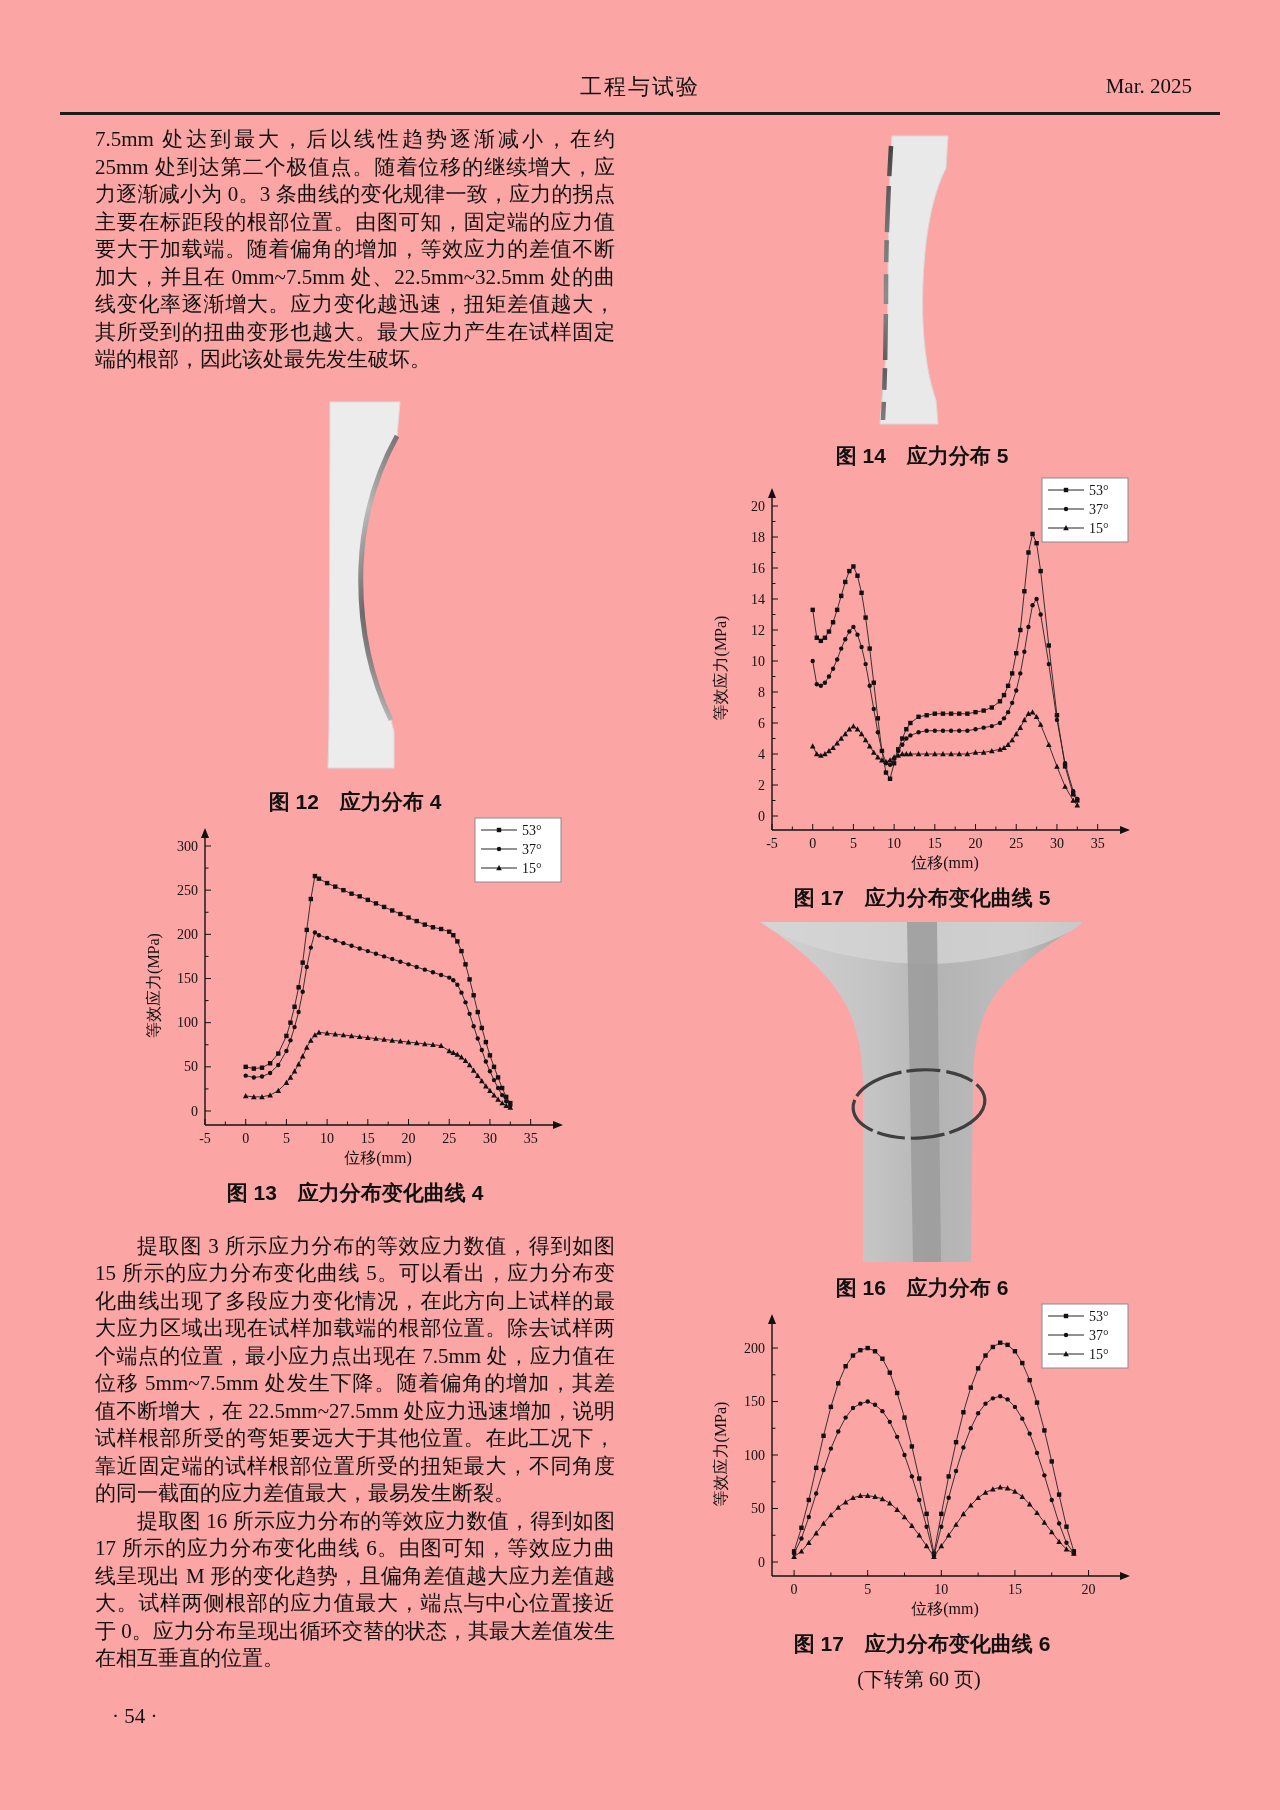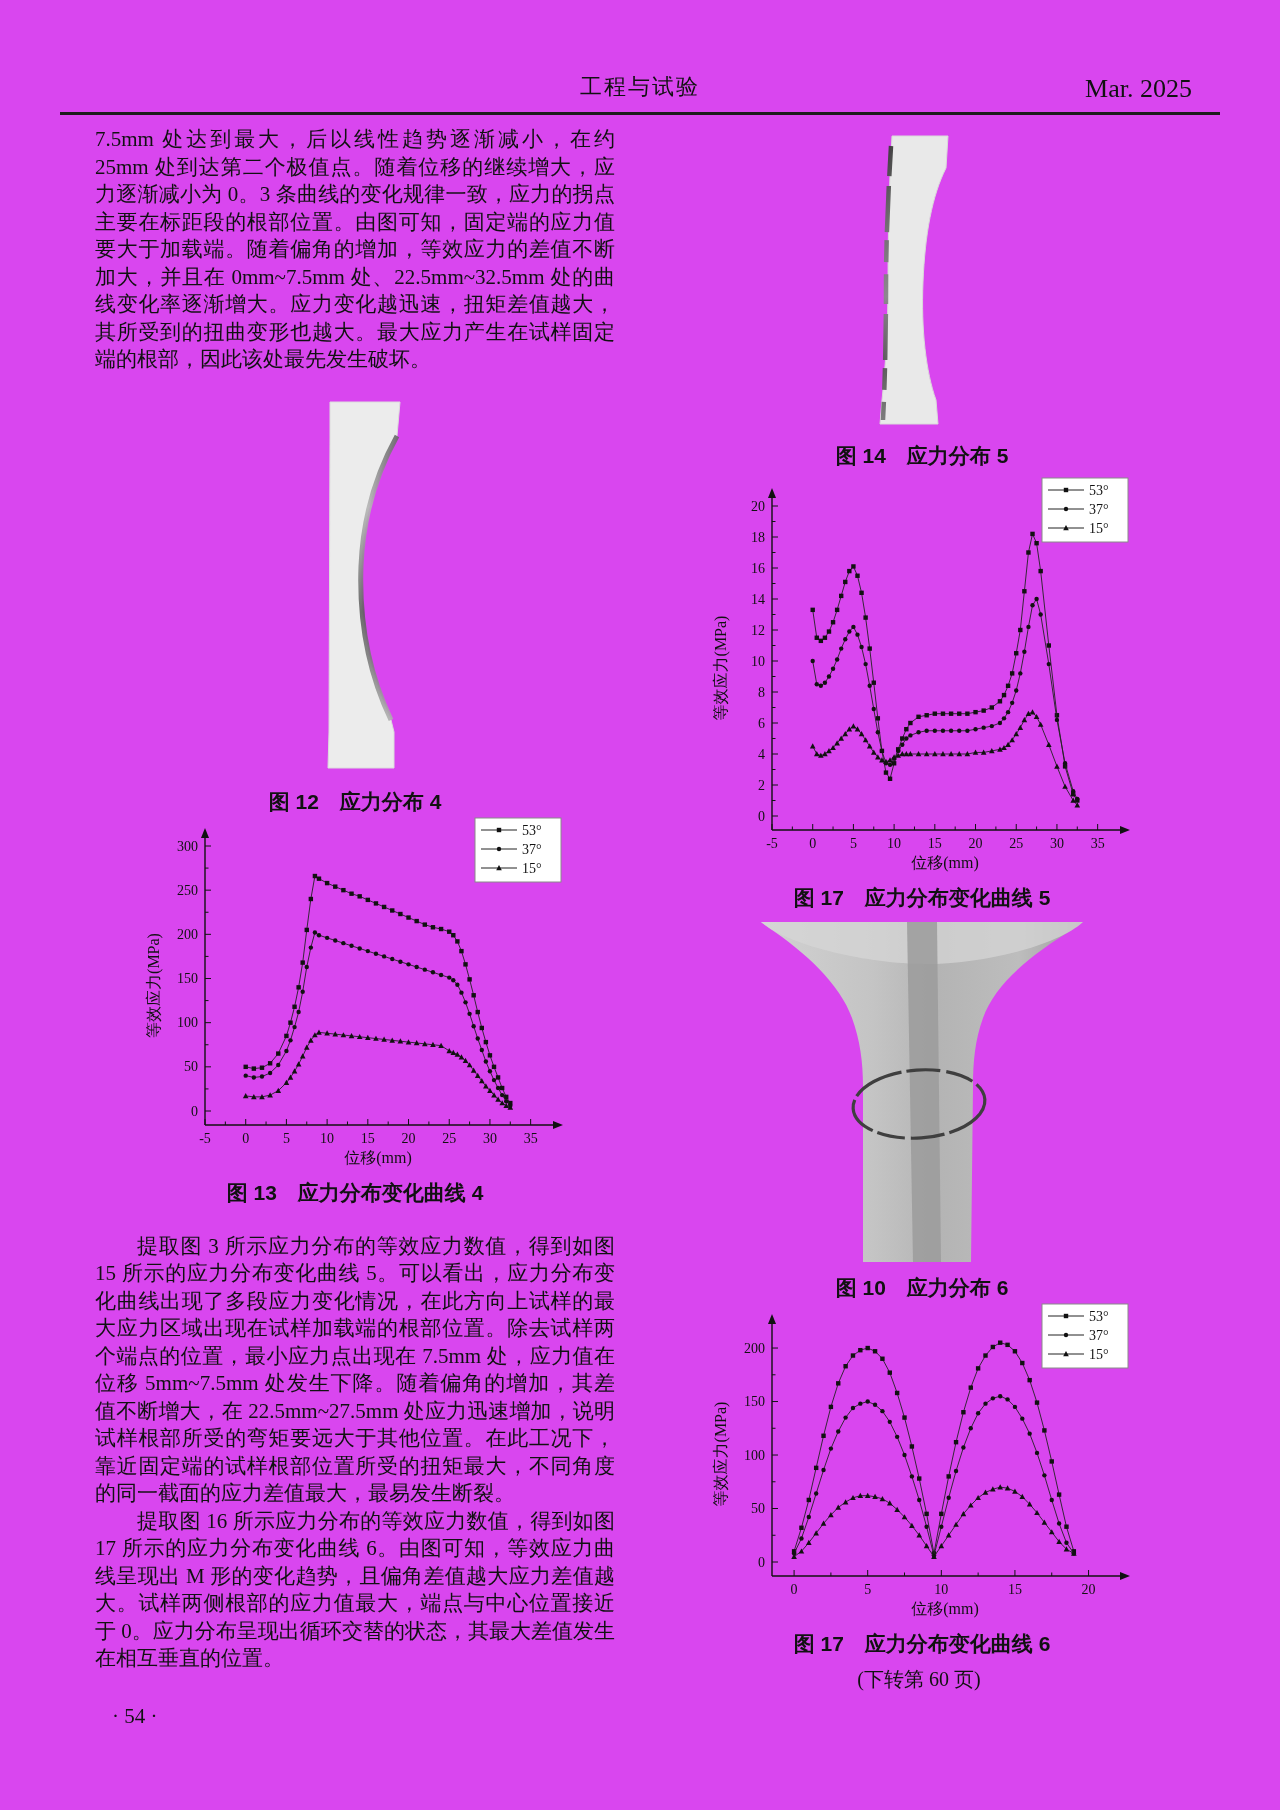--- a/index.html
+++ b/index.html
@@ -1,20 +1,20 @@
 <!DOCTYPE html>
 <html><head>
 <meta charset="utf-8">
 <style>
   html,body{margin:0;padding:0;background:#f2f2f2;}
-  .page{position:relative;width:1280px;height:1810px;background:#d946ef;margin:0 auto;
+  .page{position:relative;width:1280px;height:1810px;background:#fca5a5;margin:0 auto;
         font-family:"Liberation Serif","DejaVu Serif",serif;color:#111;overflow:hidden;}
   .journal-title{position:absolute;top:72px;left:0;width:100%;text-align:center;
         font-size:22px;letter-spacing:2px;}
-  .journal-date{position:absolute;top:74px;right:88px;font-size:26px;}
+  .journal-date{position:absolute;top:74px;right:88px;font-size:21px;}
   .header-rule{position:absolute;top:112px;left:60px;width:1160px;height:3px;background:#1c1c1c;}
   .col-left{position:absolute;left:95px;top:118px;width:520px;margin-top:8px;}
   .col-right{position:absolute;left:658px;top:134px;width:528px;}
   .para{font-size:21px;line-height:27.5px;text-align:justify;}
   .para.indent{text-indent:2em;}
   .fig{text-align:center;}
   .caption{font-family:"Liberation Sans","DejaVu Sans",sans-serif;font-weight:700;
         font-size:21px;text-align:center;color:#111;}
   .page-number{position:absolute;left:112px;top:1704px;font-size:21px;}
   .continue-note{font-size:20px;text-align:center;padding-right:6px;}
@@ -527,21 +527,21 @@
             <stop offset="80%" stop-color="#bdbdbd"></stop>
             <stop offset="100%" stop-color="#9e9e9e"></stop>
           </linearGradient>
         </defs>
         <path d="M4,0 L326,0 L318,6 C272,34 238,62 226,96 C218,118 216,140 216,164 L214,340 L106,340 L106,164 C106,140 103,118 95,96 C83,62 48,30 12,6 Z" fill="url(#g16)"></path>
         <path d="M4,0 L326,0 C300,24 225,42 168,42 C111,42 32,24 4,0 Z" fill="#d6d6d6" opacity="0.75"></path>
         <path d="M150,0 L180,0 L184,340 L156,340 Z" fill="#9b9b9b" opacity="0.85"></path>
         <ellipse cx="162" cy="182" rx="66" ry="34" fill="none" stroke="#3f3f3f" stroke-width="3.2" stroke-dasharray="52 5 34 6 28 5 40 4" transform="rotate(-4 162 182)"></ellipse>
       </svg>
     </div>
-    <div class="caption mt8">图 10　应力分布 6</div>
+    <div class="caption mt8">图 16　应力分布 6</div>
 
     <svg class="chart-svg mt8" width="420" height="320">
         <line x1="60" y1="274" x2="60" y2="20" stroke="#111" stroke-width="1.4"></line>
         <path d="M56,22 L60,12 L64,22 Z" fill="#111"></path>
         <line x1="60" y1="274" x2="414" y2="274" stroke="#111" stroke-width="1.4"></line>
         <path d="M408,270 L418,274 L408,278 Z" fill="#111"></path>
         <line x1="82.08510638297872" y1="274" x2="82.08510638297872" y2="268" stroke="#111"></line>
         <text x="82.08510638297872" y="292" text-anchor="middle" class="tick">0</text>
         <line x1="118.8936170212766" y1="274" x2="118.8936170212766" y2="270.5" stroke="#111"></line>
         <line x1="155.70212765957447" y1="274" x2="155.70212765957447" y2="268" stroke="#111"></line>

